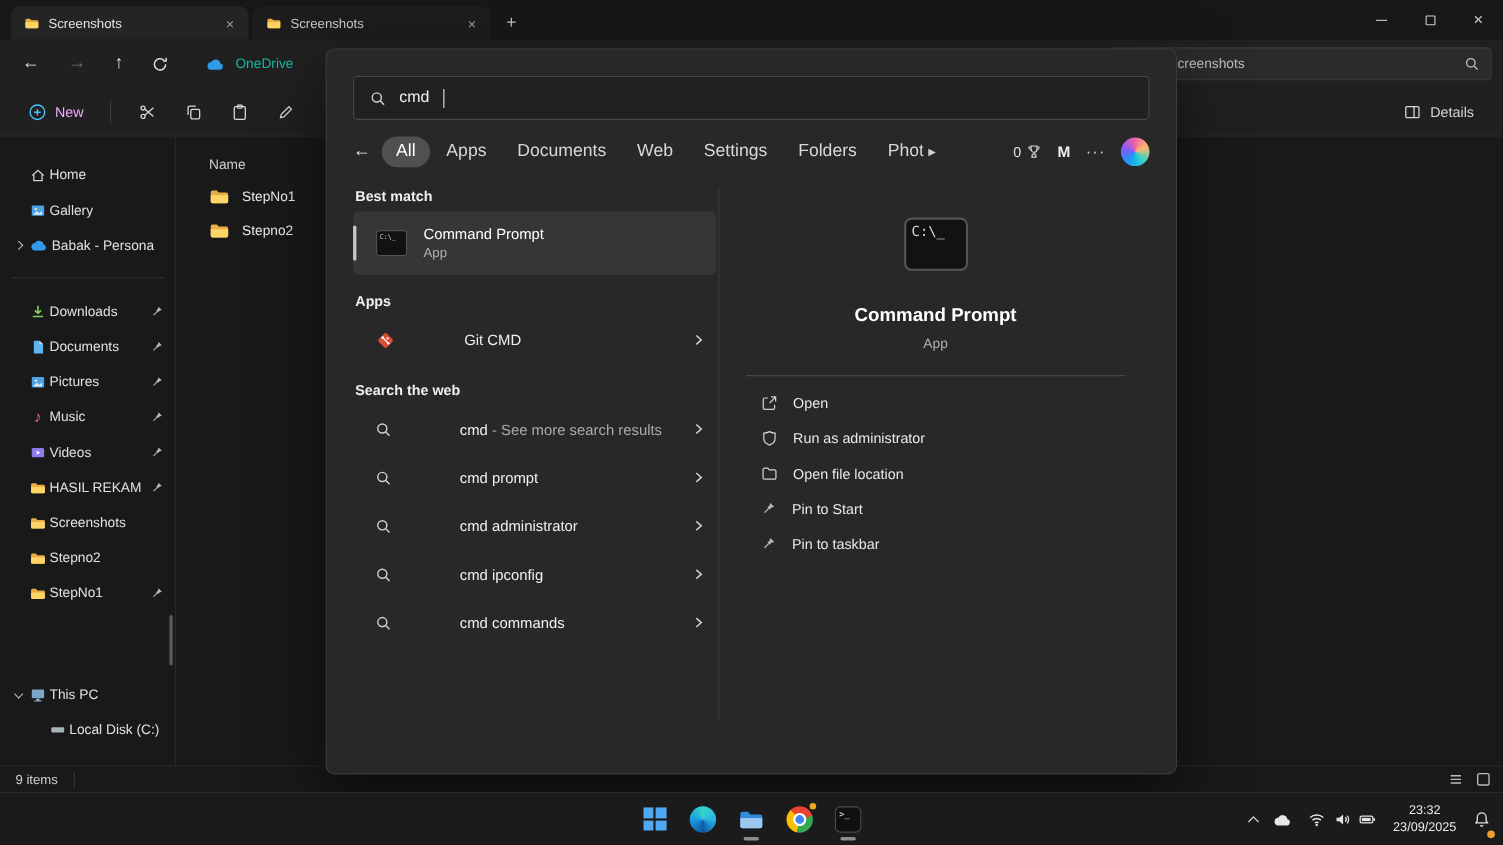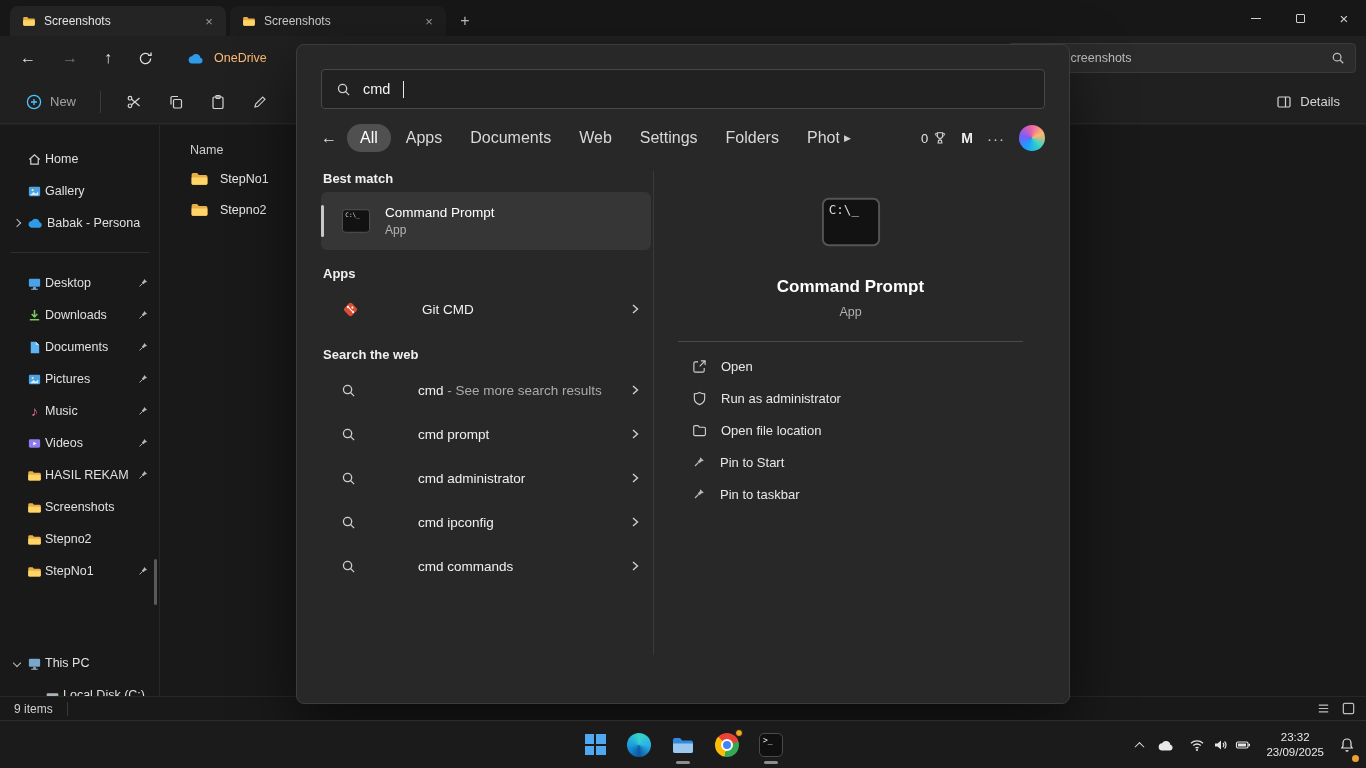--- a/index.html
+++ b/index.html
@@ -22,29 +22,29 @@
     font-size:16px; display:flex; align-items:center; justify-content:center; }
   .caption-controls { margin-left:auto; display:flex; height:36px; align-self:flex-start; }
   .cap-btn { width:44px; height:36px; display:flex; align-items:center; justify-content:center; color:#cfcfcf; }
   .min-glyph { display:block; width:10px; height:1px; background:#cfcfcf; }
   .max-glyph { display:block; width:9px; height:9px; border:1px solid #cfcfcf; border-radius:1px; }
   .cap-close { font-size:15px; }
 
   .navbar { position:relative; height:44px; background:#202020; display:flex; align-items:center; padding-left:20px; gap:26px; }
   .nav-glyph { font-size:16px; color:#e0e0e0; }
   .nav-glyph.disabled { color:#6f6f6f; }
-  .breadcrumb { display:flex; align-items:center; gap:9px; margin-left:8px; font-size:12.5px; color:#fdba74; }
+  .breadcrumb { display:flex; align-items:center; gap:9px; margin-left:8px; font-size:12.5px; color:#14b8a6; }
   .exp-search { position:absolute; right:10px; top:7px; width:348px; height:30px; background:#2b2b2b;
     border:1px solid #3a3a3a; border-radius:4px; display:flex; align-items:center; padding:0 10px;
     font-size:12.5px; color:#bdbdbd; }
   .exp-search .txt { flex:1; overflow:hidden; white-space:nowrap; }
   .icon-svg { display:inline-flex; line-height:0; }
 
   .toolbar { height:44px; background:#202020; border-bottom:1px solid #2a2a2a; display:flex; align-items:center; padding:0 16px; gap:4px; }
-  .new-btn { display:flex; align-items:center; gap:8px; padding:6px 10px; border-radius:4px; color:#a3a3a3; font-size:13px; }
+  .new-btn { display:flex; align-items:center; gap:8px; padding:6px 10px; border-radius:4px; color:#f0abfc; font-size:13px; }
   .tool-sep { width:1px; height:22px; background:#3a3a3a; margin:0 10px; }
   .tool-btn { width:38px; height:34px; border-radius:4px; display:flex; align-items:center; justify-content:center; color:#d5d5d5; }
   .details-btn { margin-left:auto; display:flex; align-items:center; gap:8px; color:#d5d5d5; font-size:13px; padding:6px 10px; border-radius:4px; }
 
   .exp-body { position:absolute; top:125px; bottom:24px; left:0; right:0; background:#191919; display:flex; }
   .sidebar { position:relative; width:160px; padding-top:18px; border-right:1px solid #272727; overflow:hidden; }
   .side-item { height:32px; display:flex; align-items:center; padding:0 6px 0 10px; gap:3px; font-size:12.5px; color:#e0e0e0; }
   .side-item .chev-box { width:14px; display:flex; justify-content:center; flex:none; }
   .cr { width:6px; height:6px; border-right:1.3px solid #bdbdbd; border-top:1.3px solid #bdbdbd; transform:rotate(45deg); }
   .cd { width:6px; height:6px; border-right:1.3px solid #bdbdbd; border-top:1.3px solid #bdbdbd; transform:rotate(135deg); }
@@ -300,36 +300,20 @@
               <span class="cr"></span>
             </span>
           <span class="icon-svg">
               <svg width="17" height="12" viewBox="0 0 20 14">
                 <path d="M5 12.5 a4 4 0 0 1 .6-7.9 5 5 0 0 1 9.3 1.6 3.2 3.2 0 0 1-.4 6.3 Z" fill="#2f9be8"></path>
               </svg>
             </span>
           <span class="side-label">Babak - Persona</span>
         </div>
         <div class="side-sep"></div>
-        <div class="side-item">
-          <span class="chev-box"></span>
-          <span class="icon-svg">
-              <svg width="15" height="15" viewBox="0 0 16 16">
-                <rect x="2" y="3" width="12" height="8.5" rx="1.2" fill="#4aa3e8"></rect>
-                <rect x="6.5" y="12" width="3" height="1.6" fill="#9ac8ec"></rect>
-                <rect x="4.5" y="13.6" width="7" height="1" fill="#9ac8ec"></rect>
-              </svg>
-            </span>
-          <span class="side-label">Desktop</span>
-          <span class="icon-svg pin-ic">
-              <svg width="12" height="12" viewBox="0 0 16 16">
-                <use href="#def-pin"></use>
-              </svg>
-            </span>
-        </div>
         <div class="side-item">
           <span class="chev-box"></span>
           <span class="icon-svg">
               <svg width="15" height="15" viewBox="0 0 16 16">
                 <path d="M8 2 v7 M5 6.5 L8 9.5 L11 6.5" stroke="#7ecb5f" stroke-width="1.6" fill="none"></path>
                 <path d="M3 12.5 h10" stroke="#7ecb5f" stroke-width="1.6"></path>
               </svg>
             </span>
           <span class="side-label">Downloads</span>
           <span class="icon-svg pin-ic">

